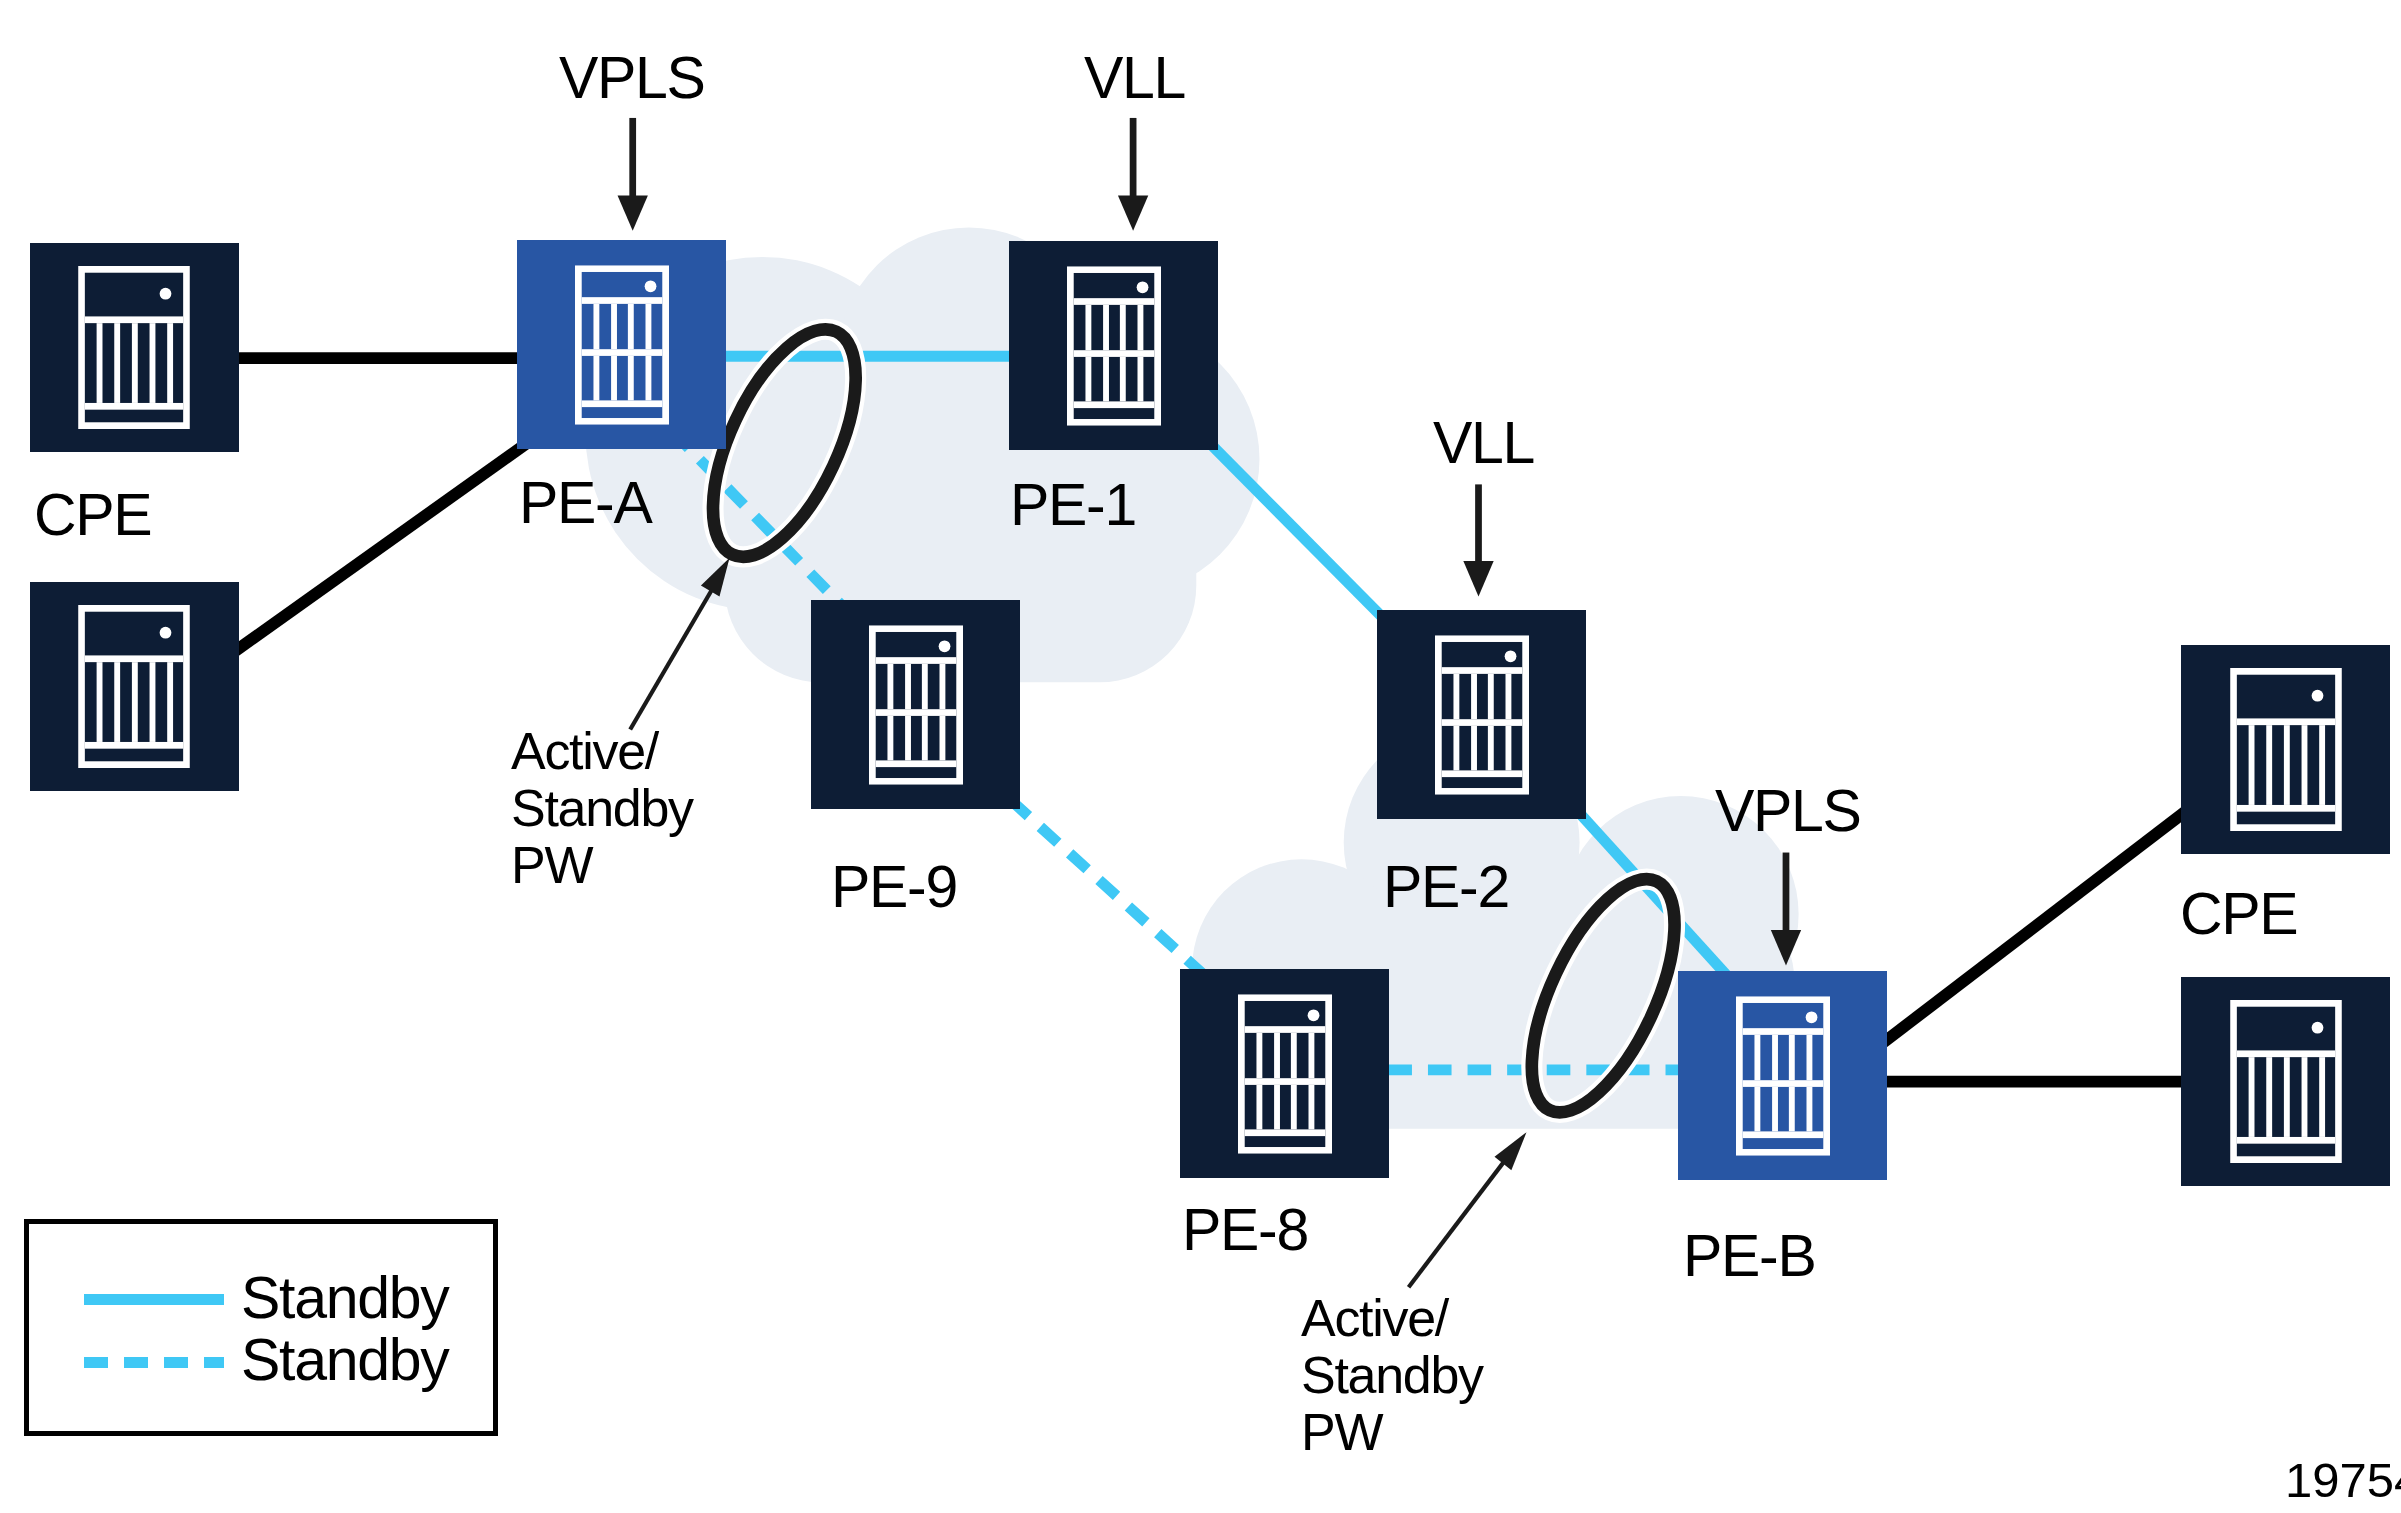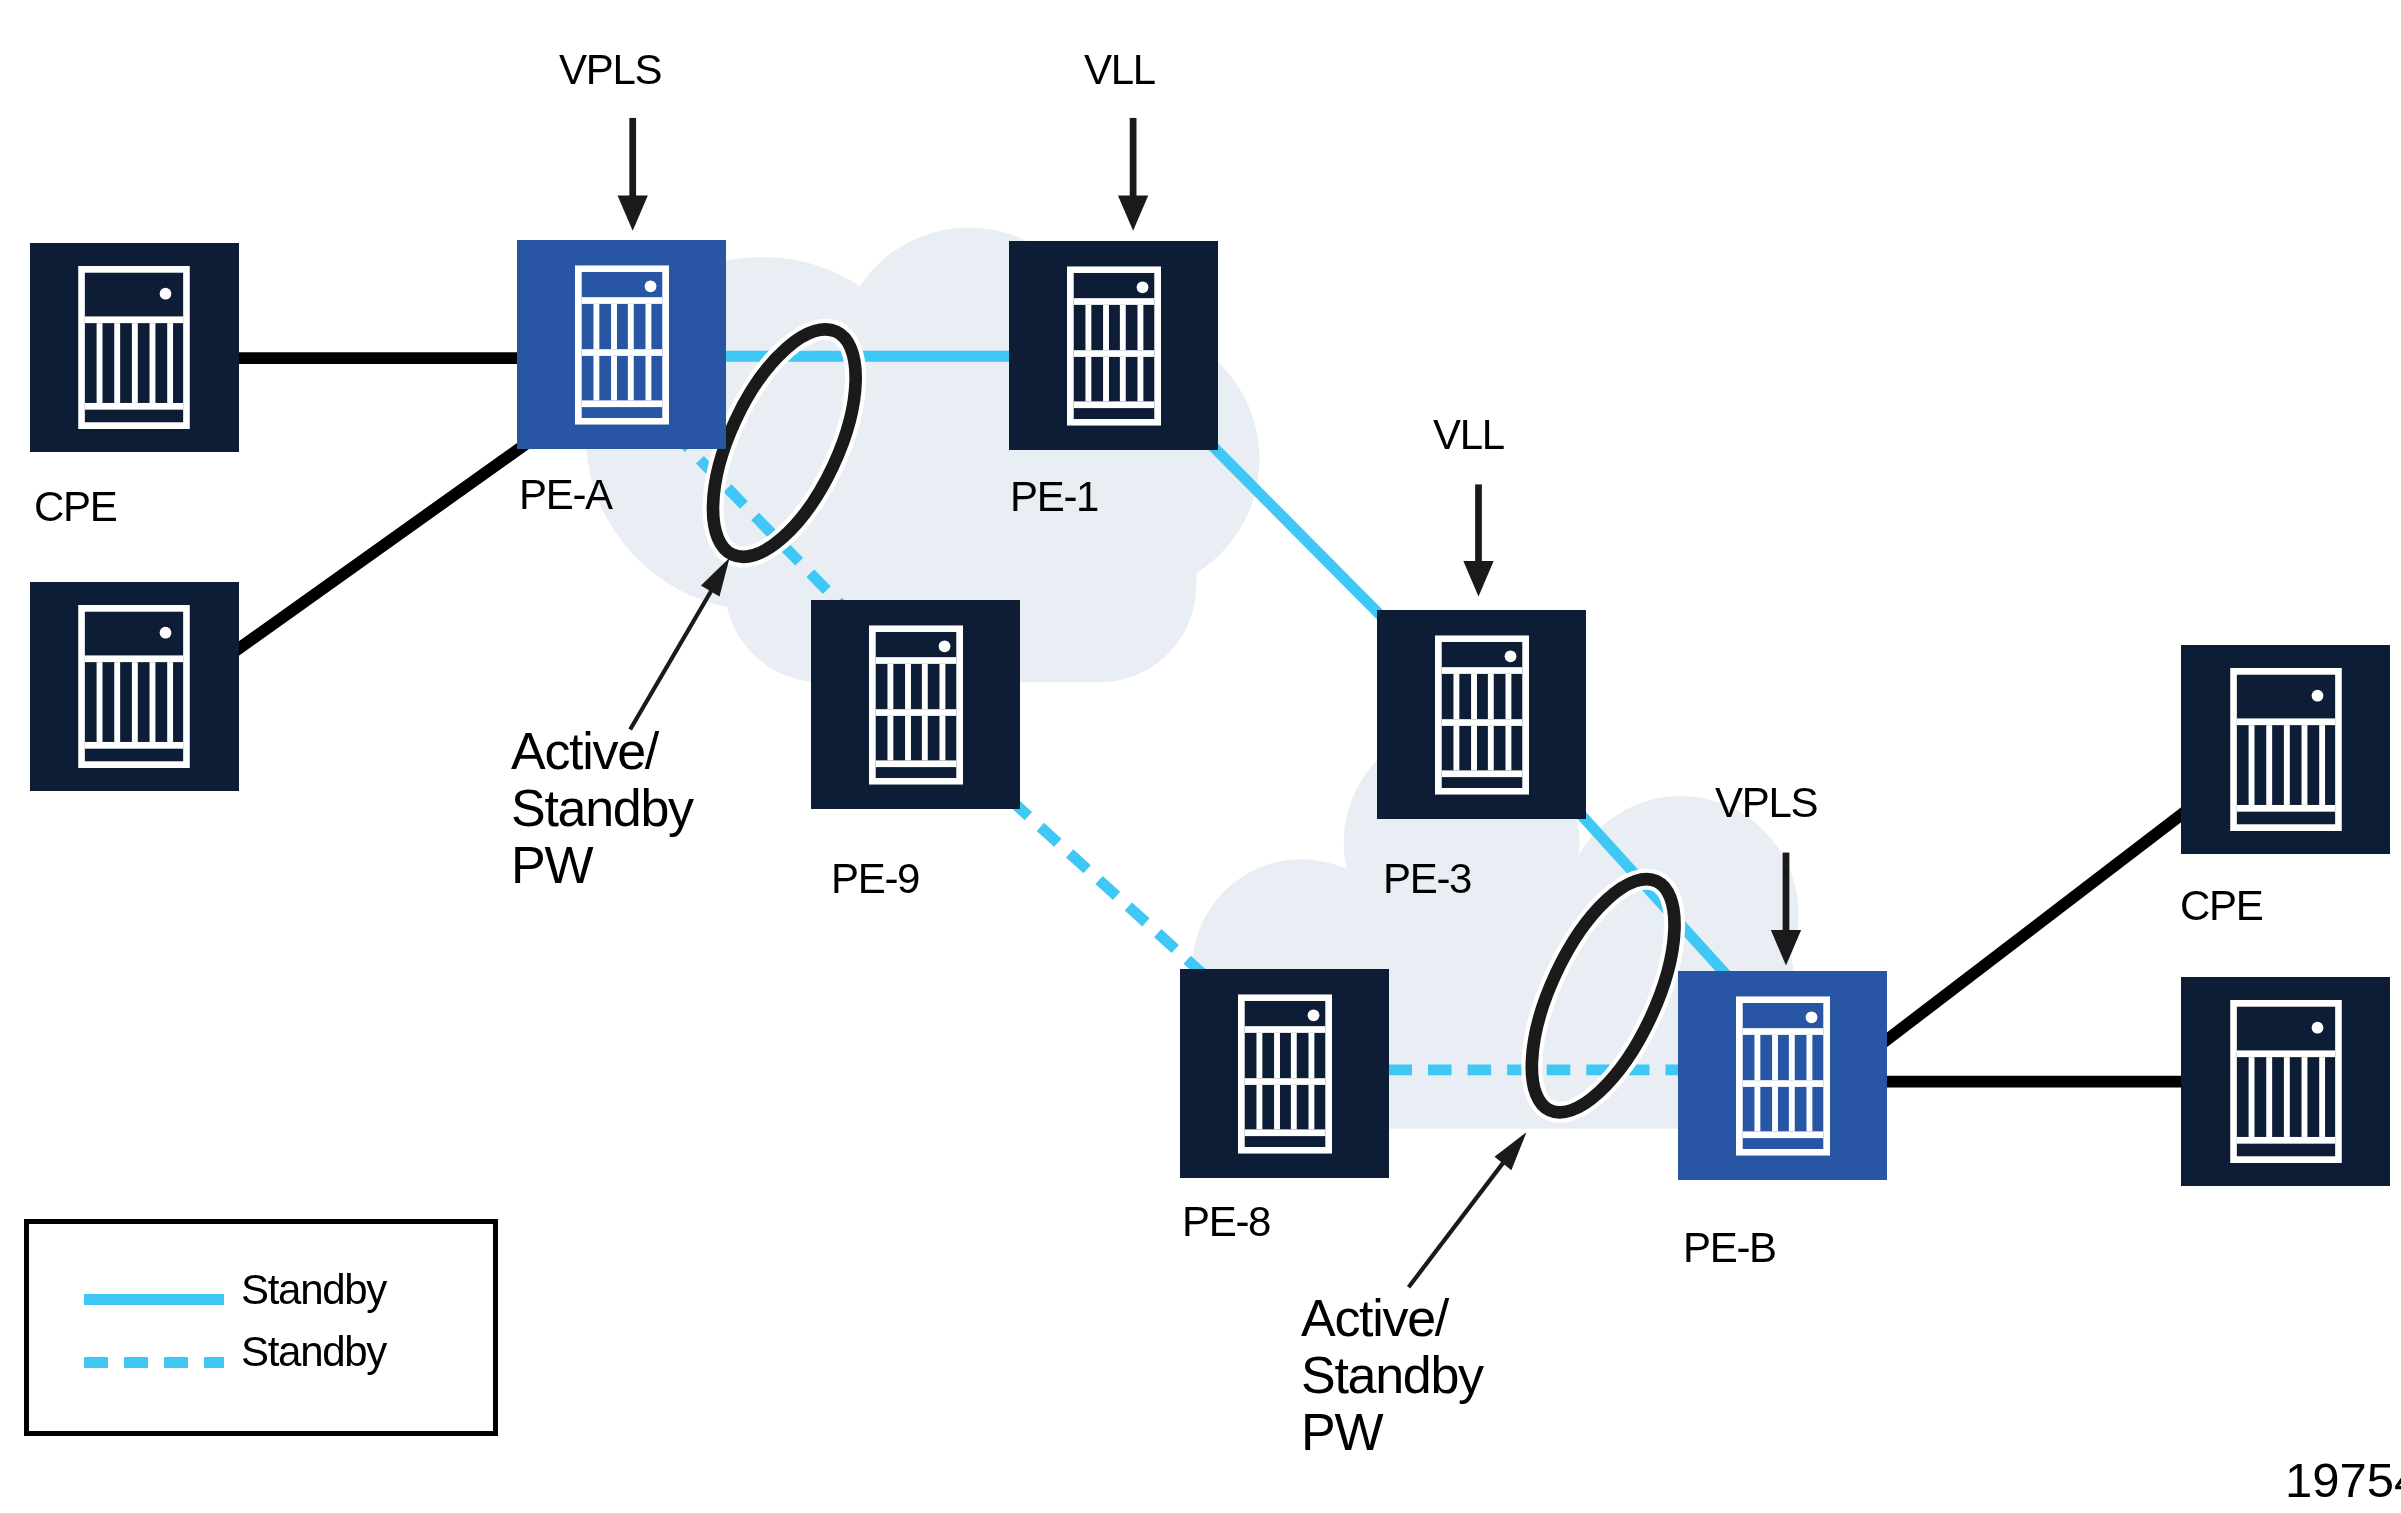--- a/index.html
+++ b/index.html
@@ -11,21 +11,21 @@
     overflow:hidden;
   }
   .underlay{position:absolute;left:0;top:0;}
   .node{
     position:absolute;width:209px;height:209px;
     display:flex;align-items:center;justify-content:center;
   }
   .node.dark{background:#0d1d35;color:#0d1d35;}
   .node.blue{background:#2856a4;color:#2856a4;}
   .lbl{
-    position:absolute;font-size:42px;line-height:1;letter-spacing:-1.3px;
+    position:absolute;font-size:59px;line-height:1;letter-spacing:-1.3px;
     color:#000;white-space:nowrap;
   }
   .ann{
     position:absolute;font-size:52px;line-height:57px;letter-spacing:-1.3px;color:#000;
   }
   .ann span{display:block;}
   .legend{
     position:absolute;left:23.6px;top:1219px;width:474px;height:217px;
     border:5px solid #000;box-sizing:border-box;background:#fff;
   }
@@ -189,21 +189,21 @@
   <div class="node dark" style="left:2181px;top:977px">
     <svg class="icon" width="112" height="163" viewBox="0 0 133 194">
         <use href="#icon-cpe"></use>
       </svg>
   </div>
 
   <div class="lbl" style="left:34px;top:486px">CPE</div>
   <div class="lbl" style="left:519px;top:474px">PE-A</div>
   <div class="lbl" style="left:1010px;top:476px">PE-1</div>
   <div class="lbl" style="left:831px;top:858px">PE-9</div>
-  <div class="lbl" style="left:1383px;top:858px">PE-3</div>
+  <div class="lbl" style="left:1383px;top:858px">PE-2</div>
   <div class="lbl" style="left:1182px;top:1201px">PE-8</div>
   <div class="lbl" style="left:1683px;top:1227px">PE-B</div>
   <div class="lbl" style="left:2180px;top:885px">CPE</div>
 
   <div class="lbl" style="left:559px;top:49px">VPLS</div>
   <div class="lbl" style="left:1084px;top:49px">VLL</div>
   <div class="lbl" style="left:1433px;top:414px">VLL</div>
   <div class="lbl" style="left:1715px;top:782px">VPLS</div>
 
   <div class="ann" style="left:511px;top:723px">

